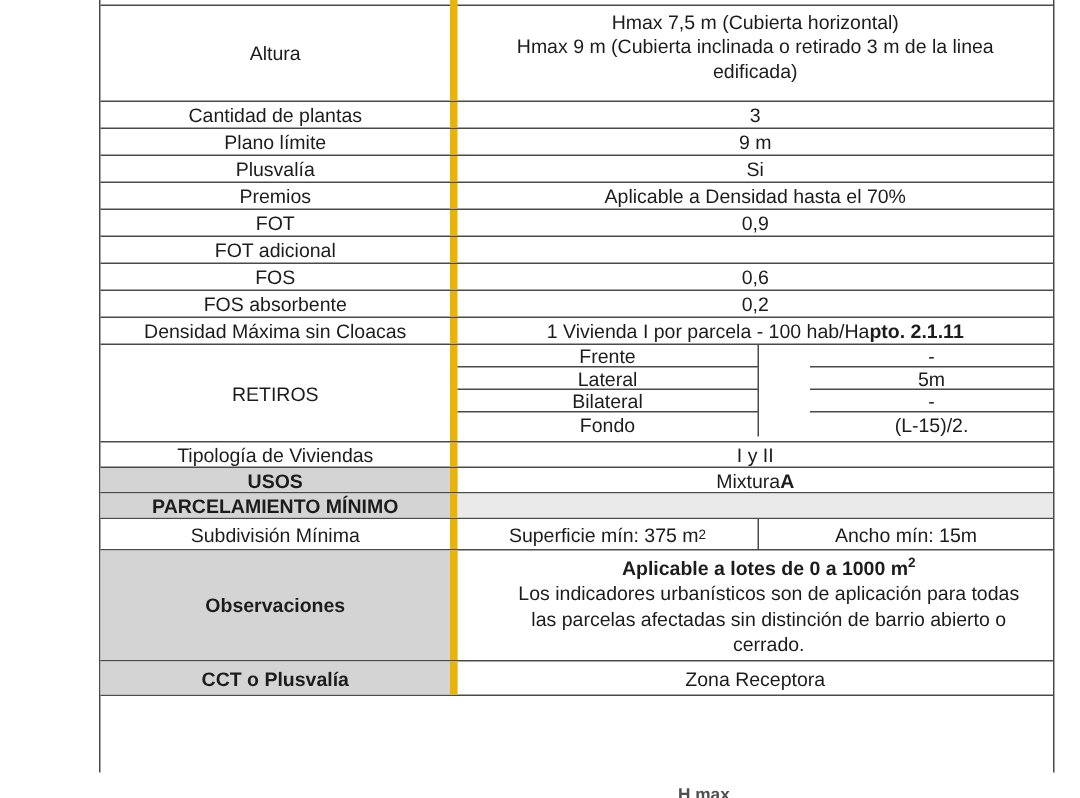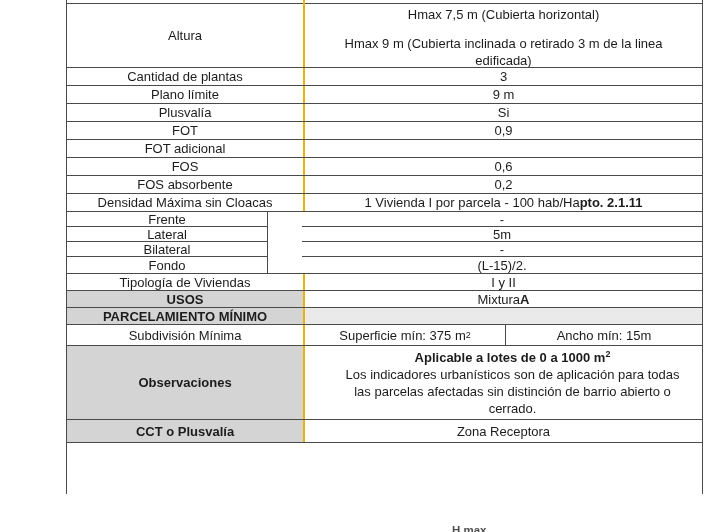--- a/index.html
+++ b/index.html
@@ -1,25 +1,25 @@
 <!DOCTYPE html>
 <html><head>
 <meta charset="utf-8">
 <style>
   html,body{margin:0;padding:0;}
   body{font-family:"Liberation Sans","DejaVu Sans",sans-serif;background:#fff;}
   .page{position:relative;width:720px;height:532px;background:#ffffff;overflow:hidden;color:#1c1c1c;}
   .tbl{position:absolute;left:66px;top:0;width:637px;border-left:1px solid #4a4a4a;border-right:1px solid #4a4a4a;box-sizing:border-box;font-size:13px;}
   .row{display:flex;border-bottom:1px solid #4a4a4a;box-sizing:border-box;}
   .cell{box-sizing:border-box;display:flex;align-items:center;justify-content:center;text-align:center;overflow:hidden;}
-  .c-label{width:238px;border-right:2px solid #eab308;flex:0 0 auto;}
+  .c-label{width:238px;border-right:5px solid #eab308;flex:0 0 auto;}
   .c-value{flex:1 1 auto;}
   .c-sub{width:201px;border-right:1px solid #4a4a4a;flex:0 0 auto;}
   .h4{height:4px;}
-  .h63{height:63px;gap:13px;}
+  .h63{height:63px;}
   .h17{height:17px;}
   .h16{height:16px;}
   .h15{height:15px;}
   .h18{height:20px;}
   .h64{height:64px;}
   .h73{height:73px;}
   .h22{height:22px;}
   .gray{background:#d4d4d4;font-weight:bold;}
   .lightgray{background:#eaeaea;}
   .altura-val{flex-direction:column;justify-content:flex-start;padding:3px 10px 0 10px;line-height:1.25;}
@@ -58,20 +58,24 @@
     </div>
     <div class="row">
       <div class="cell c-label h17">Plano límite</div>
       <div class="cell c-value h17">9 m</div>
     </div>
     <div class="row">
       <div class="cell c-label h17">Plusvalía</div>
       <div class="cell c-value h17">Si</div>
     </div>
     <div class="row">
+      <div class="cell c-label h17">Premios</div>
+      <div class="cell c-value h17">Aplicable a Densidad hasta el 70%</div>
+    </div>
+    <div class="row">
       <div class="cell c-label h17">FOT</div>
       <div class="cell c-value h17">0,9</div>
     </div>
     <div class="row">
       <div class="cell c-label h17">FOT adicional</div>
     </div>
     <div class="row">
       <div class="cell c-label h17">FOS</div>
       <div class="cell c-value h17">0,6</div>
     </div>
@@ -82,20 +86,21 @@
 
     <div class="row">
       <div class="cell c-label h17">Densidad Máxima sin Cloacas</div>
       <div class="cell c-value h17">
           <span>1 Vivienda I por parcela  - 100 hab/Ha </span>
           <b>pto. 2.1.11</b>
         </div>
     </div>
 
     <div class="row">
+      <div class="cell c-label h64">RETIROS</div>
       <div class="retiros-right">
         <div class="subrow">
           <div class="cell c-sub h15 bline">Frente</div>
           <div class="cell c-value h15 bline">-</div>
         </div>
         <div class="subrow">
           <div class="cell c-sub h15 bline">Lateral</div>
           <div class="cell c-value h15 bline">5m</div>
         </div>
         <div class="subrow">

